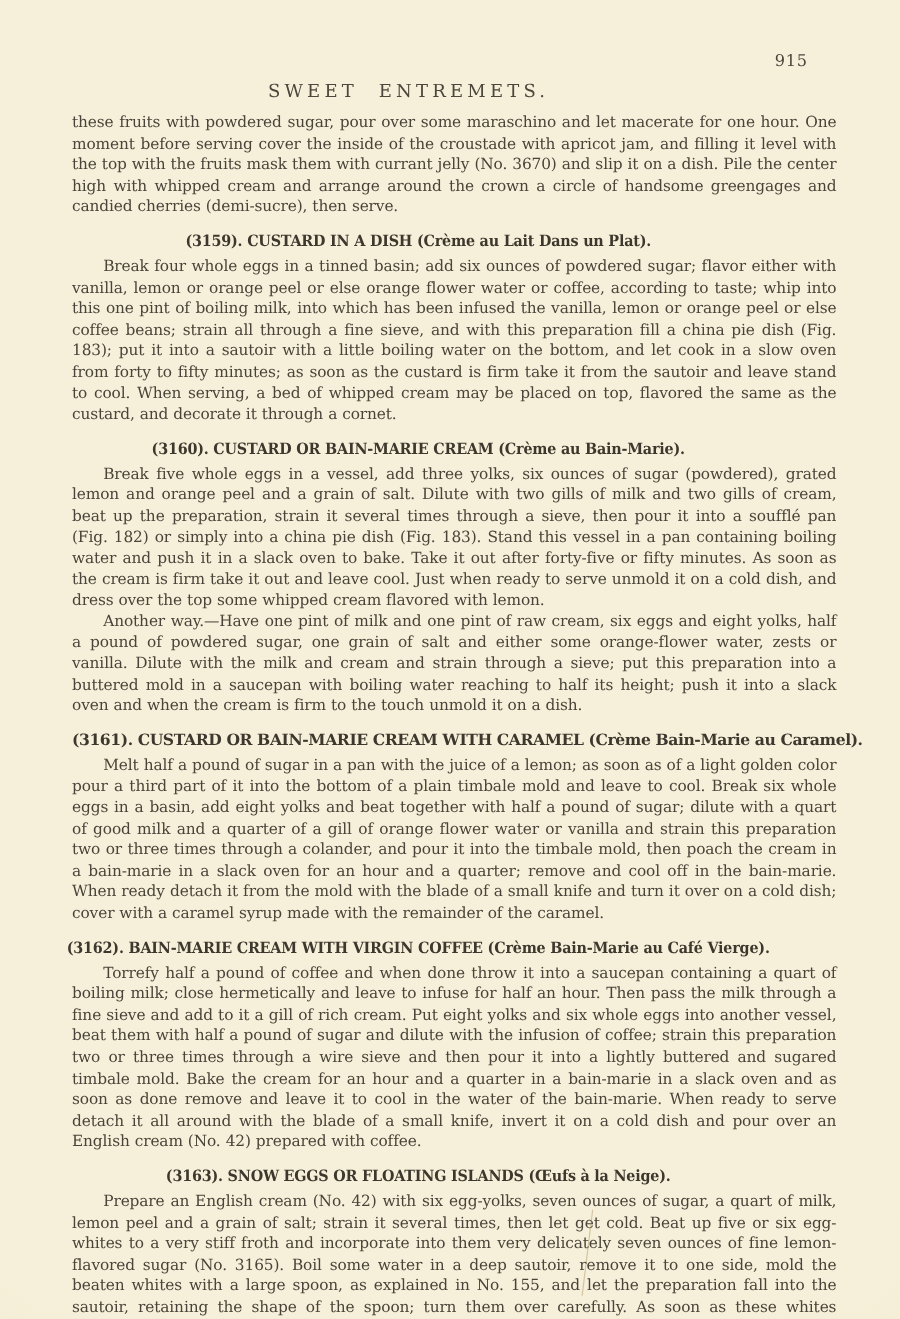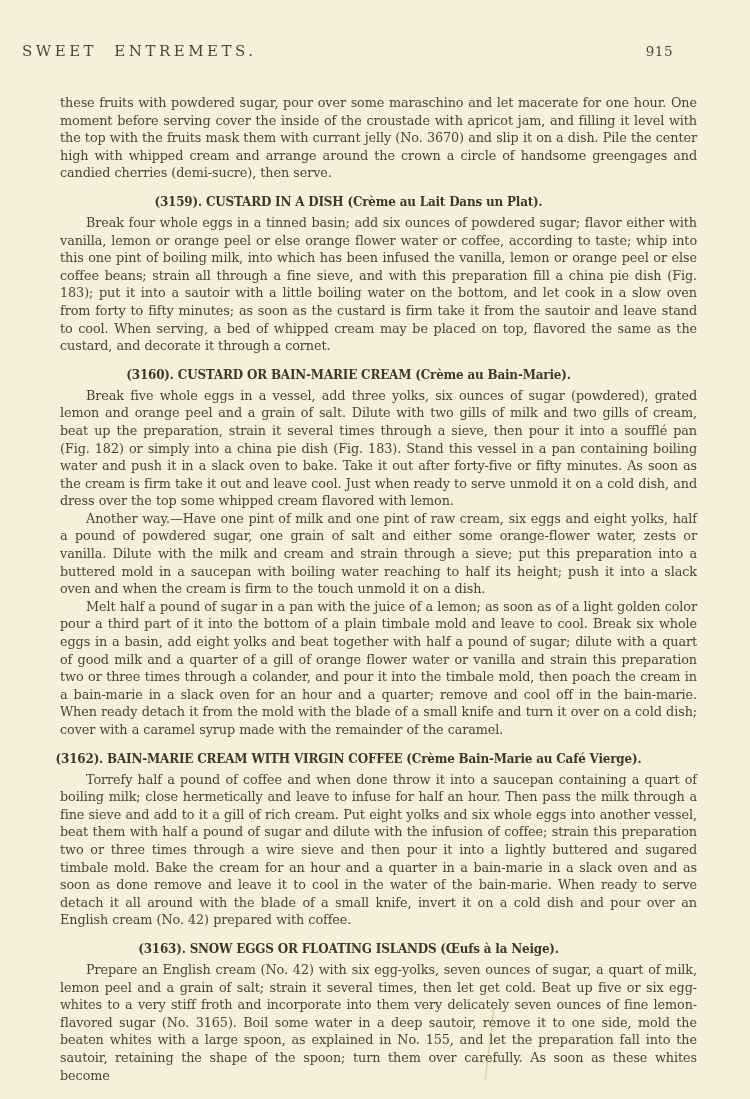--- a/index.html
+++ b/index.html
@@ -16,27 +16,28 @@
     padding: 42px 53px 0 60px;
     background:
       radial-gradient(140% 110% at 50% 45%, #f6f0da 55%, #f2ead0 82%, #ece2c2 100%);
     color: #4a4339;
     overflow: hidden;
   }
   
   .running-header { position: relative; height: 22px; }
   .header-title {
     position: absolute; left: 0; right: 0;
-    text-align: left;
+    text-align: center;
     font-size: 15px;
     letter-spacing: 3.5px;
     word-spacing: 9px;
     color: #4c463c;
     transform: translateX(-38px);
     white-space: nowrap;
+    margin-top: 25px;
   }
   .page-number {
     position: absolute; right: 24px; top: 1px;
     font-size: 13.5px;
     letter-spacing: 0.5px;
     color: #4c463c;
   }
   
   .text-block { margin-top: 30px; }
   .para {
@@ -95,20 +96,21 @@
       <p class="para"><span class="lead"></span><span>Break four whole eggs in a tinned basin; add six ounces of powdered sugar; flavor either with vanilla, lemon or orange peel or else orange flower water or coffee, according to taste; whip into this one pint of boiling milk, into which has been infused the vanilla, lemon or orange peel or else coffee beans; strain all through a fine sieve, and with this preparation fill a china pie dish (Fig. 183); put it into a sautoir with a little boiling water on the bottom, and let cook in a slow oven from forty to fifty minutes; as soon as the custard is firm take it from the sautoir and leave stand to cool.  When serving, a bed of whipped cream may be placed on top, flavored the same as the custard, and decorate it through a cornet.</span></p>
     </section>
 
     <section>
       <h2 class="section-heading">(3160). CUSTARD OR BAIN-MARIE CREAM (Crème au Bain-Marie).</h2>
       <p class="para"><span class="lead"></span><span>Break five whole eggs in a vessel, add three yolks, six ounces of sugar (powdered), grated lemon and orange peel and a grain of salt.  Dilute with two gills of milk and two gills of cream, beat up the preparation, strain it several times through a sieve, then pour it into a soufflé pan (Fig. 182) or simply into a china pie dish (Fig. 183).  Stand this vessel in a pan containing boiling water and push it in a slack oven to bake.  Take it out after forty-five or fifty minutes.  As soon as the cream is firm take it out and leave cool.  Just when ready to serve unmold it on a cold dish, and dress over the top some whipped cream flavored with lemon.</span></p>
       <p class="para"><span class="lead">Another way.</span><span>—Have one pint of milk and one pint of raw cream, six eggs and eight yolks, half a pound of powdered sugar, one grain of salt and either some orange-flower water, zests or vanilla.  Dilute with the milk and cream and strain through a sieve; put this preparation into a buttered mold in a saucepan with boiling water reaching to half its height; push it into a slack oven and when the cream is firm to the touch unmold it on a dish.</span></p>
     </section>
 
     <section>
+      <h2 class="section-heading wide">(3161). CUSTARD OR BAIN-MARIE CREAM WITH CARAMEL (Crème Bain-Marie au Caramel).</h2>
       <p class="para"><span class="lead"></span><span>Melt half a pound of sugar in a pan with the juice of a lemon; as soon as of a light golden color pour a third part of it into the bottom of a plain timbale mold and leave to cool.  Break six whole eggs in a basin, add eight yolks and beat together with half a pound of sugar; dilute with a quart of good milk and a quarter of a gill of orange flower water or vanilla and strain this preparation two or three times through a colander, and pour it into the timbale mold, then poach the cream in a bain-marie in a slack oven for an hour and a quarter; remove and cool off in the bain-marie.  When ready detach it from the mold with the blade of a small knife and turn it over on a cold dish; cover with a caramel syrup made with the remainder of the caramel.</span></p>
     </section>
 
     <section>
       <h2 class="section-heading">(3162). BAIN-MARIE CREAM WITH VIRGIN COFFEE (Crème Bain-Marie au Café Vierge).</h2>
       <p class="para"><span class="lead"></span><span>Torrefy half a pound of coffee and when done throw it into a saucepan containing a quart of boiling milk; close hermetically and leave to infuse for half an hour.  Then pass the milk through a fine sieve and add to it a gill of rich cream.  Put eight yolks and six whole eggs into another vessel, beat them with half a pound of sugar and dilute with the infusion of coffee; strain this preparation two or three times through a wire sieve and then pour it into a lightly buttered and sugared timbale mold.  Bake the cream for an hour and a quarter in a bain-marie in a slack oven and as soon as done remove and leave it to cool in the water of the bain-marie.  When ready to serve detach it all around with the blade of a small knife, invert it on a cold dish and pour over an English cream (No. 42) prepared with coffee.</span></p>
     </section>
 
     <section>
       <h2 class="section-heading">(3163). SNOW EGGS OR FLOATING ISLANDS (Œufs à la Neige).</h2>

